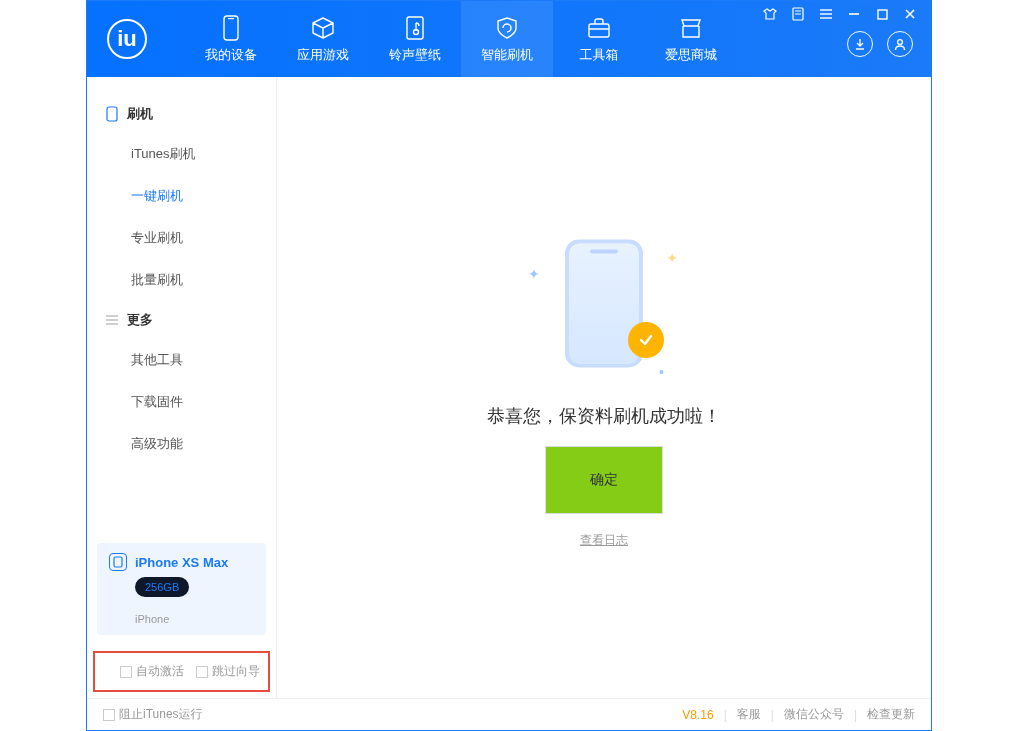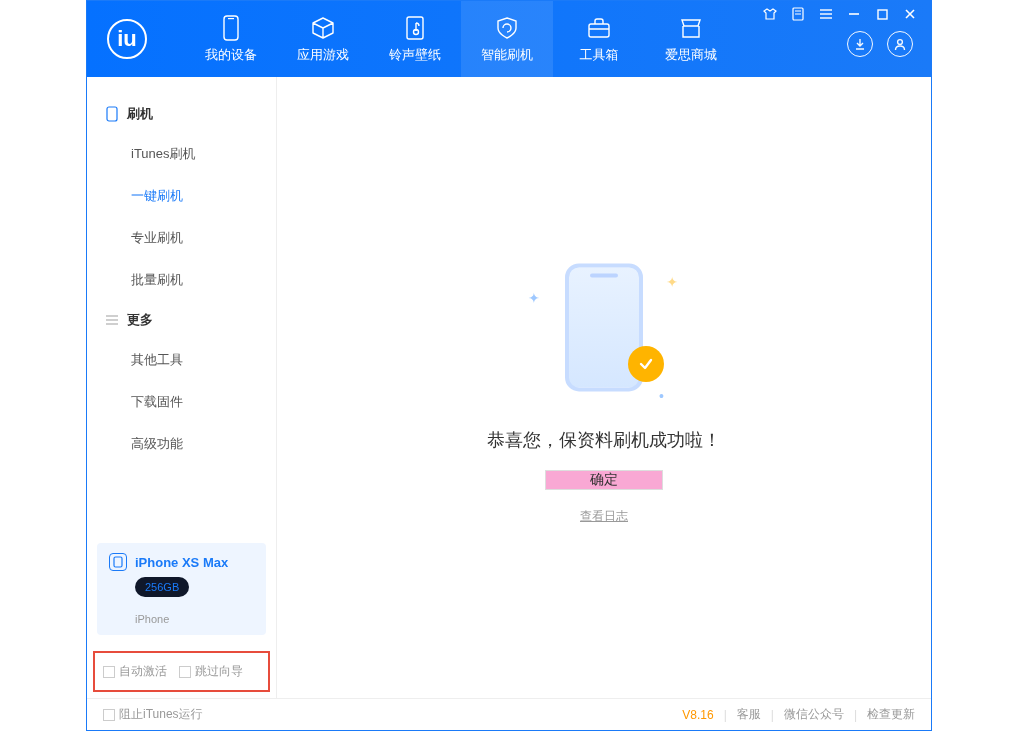--- a/index.html
+++ b/index.html
@@ -37,35 +37,35 @@
 .sb-bottom { margin-top: auto; padding: 10px; display: flex; flex-direction: column; gap: 8px; }
 .mode-card { background: #eef5ff; border-radius: 4px; padding: 10px 12px; display: flex; align-items: center; gap: 8px; color: #333; font-size: 13px; }
 .mode-card .micon { width: 18px; height: 18px; border: 1.5px solid #1a7af8; border-radius: 50%; display: flex; align-items: center; justify-content: center; }
 .device-card { background: #eef5ff; border-radius: 4px; padding: 10px 12px; }
 .device-card .device-row { display: flex; align-items: center; gap: 8px; }
 .device-card .dicon { width: 18px; height: 18px; border: 1.5px solid #1a7af8; border-radius: 4px; display: flex; align-items: center; justify-content: center; }
 .device-card .dname { color: #1a7af8; font-weight: 600; font-size: 13px; }
 .device-card .storage { display: inline-block; margin-top: 6px; margin-left: 26px; background: #0f172a; color: #1a7af8; font-size: 11px; padding: 4px 10px; border-radius: 10px; }
 .device-card .dtype { margin-top: 16px; margin-left: 26px; font-size: 11px; color: #999; }
 
-.sb-checks { border: 2px solid #e74c3c; margin: 6px; padding: 10px 8px; display: flex; gap: 12px; font-size: 12px; color: #999; }
+.sb-checks { border: 2px solid #e74c3c; margin: 6px; padding: 10px 8px; display: flex; gap: 12px; font-size: 12px; color: #999; justify-content: flex-end; }
 .chk { display: flex; align-items: center; gap: 4px; cursor: pointer; }
 .chk .box { width: 12px; height: 12px; border: 1px solid #ccc; display: inline-block; }
 
 
 .main { flex: 1; display: flex; flex-direction: column; align-items: center; justify-content: center; gap: 18px; position: relative; }
 .success-illus { position: relative; width: 160px; height: 160px; }
 .phone-shape { position: absolute; left: 50%; top: 50%; transform: translate(-50%, -52%); width: 78px; height: 128px; border: 4px solid #c7dcff; border-radius: 14px; background: linear-gradient(180deg, #e8f2ff, #d5e7ff); }
 .phone-shape::before { content: ""; position: absolute; top: 6px; left: 50%; transform: translateX(-50%); width: 28px; height: 4px; background: #bcd4ff; border-radius: 2px; }
 .check-badge { position: absolute; right: 20px; bottom: 28px; width: 36px; height: 36px; background: #ffb400; border-radius: 50%; display: flex; align-items: center; justify-content: center; }
 .sparkle { position: absolute; color: #9ec8ff; font-size: 14px; }
 .sp1 { left: 4px; top: 40px; } .sp2 { right: 6px; top: 24px; color: #ffda88; } .sp3 { right: 20px; bottom: 6px; }
 
 .success-text { font-size: 18px; color: #333; }
-.ok-btn { padding: 0 44px; border: 1px solid #ddd; background: #f9a8d4; font-size: 14px; color: #333; cursor: pointer; }
+.ok-btn { padding: 24px 44px; border: 1px solid #ddd; background: #84cc16; font-size: 14px; color: #333; cursor: pointer; }
 .log-link { font-size: 12px; color: #999; text-decoration: underline; cursor: pointer; }
 
 
 .statusbar { height: 32px; border-top: 1px solid #eee; display: flex; padding: 0 16px; font-size: 12px; color: #999; gap: 6px; }
 .statusbar .right { margin-left: auto; display: flex; align-items: center; gap: 10px; }
 .statusbar .divider { color: #ddd; }
 .sb-link { cursor: pointer; }
 
 svg { display: block; }
 </style>

